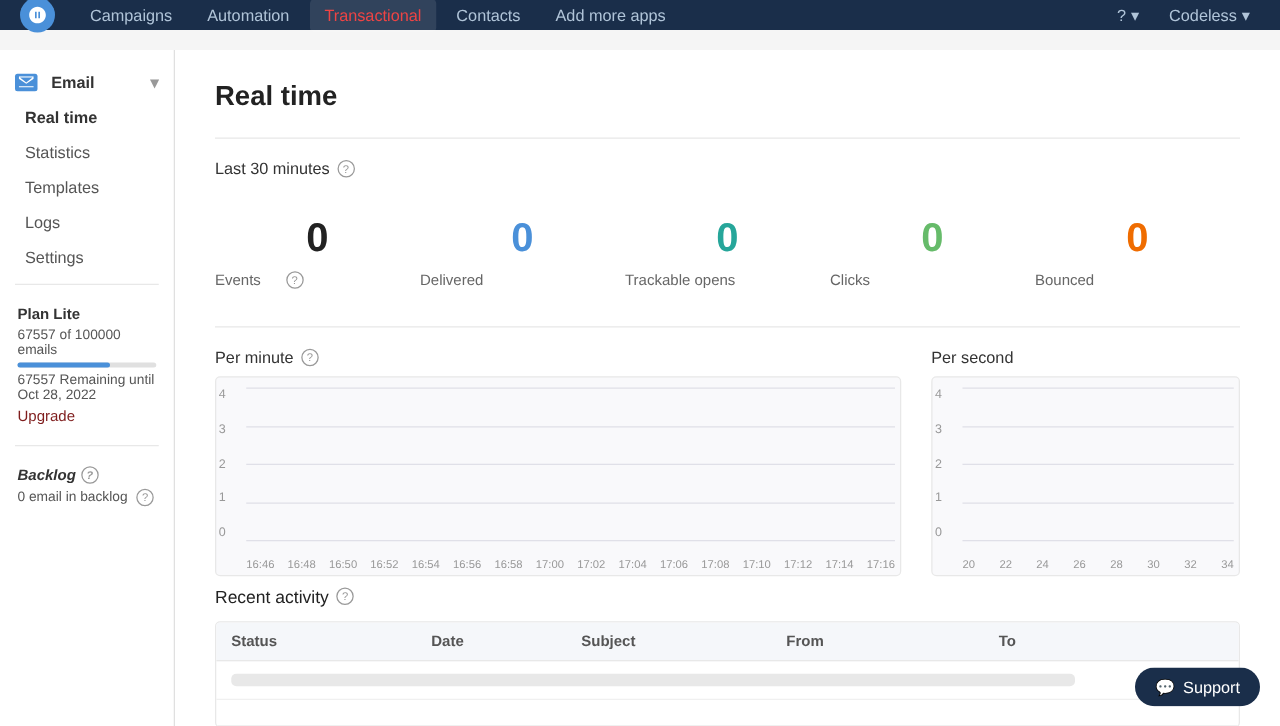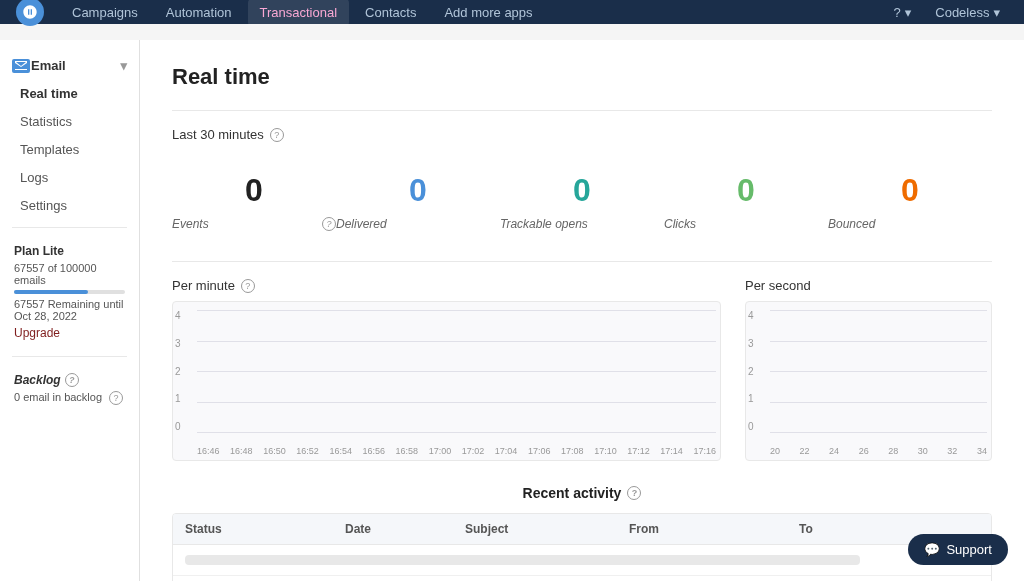--- a/index.html
+++ b/index.html
@@ -27,21 +27,21 @@
     }
     .nav-logo svg { width: 16px; height: 16px; }
     .nav-item {
       color: #b0c4d8;
       padding: 6px 12px;
       border-radius: 4px;
       cursor: pointer;
       font-size: 13px;
       white-space: nowrap;
     }
-    .nav-item.active { color: #f9a8d4; background: rgba(255,255,255,0.1); padding-left: 12px; }
+    .nav-item.active { color: #ef4444; background: rgba(255,255,255,0.1); padding-left: 12px; }
     .nav-spacer { flex: 1; }
     .nav-right {
       display: flex;
       align-items: center;
       gap: 8px;
       color: #b0c4d8;
       font-size: 13px;
     }
     .nav-help {
       display: flex; align-items: center; gap: 4px;
@@ -68,21 +68,21 @@
       width: 140px;
       background: #fff;
       border-right: 1px solid #e0e0e0;
       padding: 12px 0;
       flex-shrink: 0;
       overflow-y: auto;
     }
     .sidebar-email-header {
       display: flex;
       align-items: center;
-      gap: 1px;
+      gap: 11px;
       padding: 6px 12px;
       cursor: pointer;
       color: #333;
       font-weight: 600;
       font-size: 13px;
     }
     .email-icon {
       width: 18px; height: 14px;
       background: #4a90d9;
       border-radius: 2px;
@@ -206,30 +206,29 @@
     .stat-value.black { color: #222; }
     .stat-value.blue { color: #4a90d9; }
     .stat-value.teal { color: #26a69a; }
     .stat-value.green { color: #66bb6a; }
     .stat-value.orange { color: #ef6c00; }
     .stat-label {
       font-size: 12px;
       color: #666;
       display: flex;
       align-items: center;
-      justify-content: space-between;
+      justify-content: flex-start;
       gap: 20px;
-      font-style: italic;
     }
 
     
     .charts-row {
       display: flex;
       gap: 24px;
-      margin-bottom: 24px;
+      margin-bottom: 8px;
     }
     .chart-section {
       flex: 1;
     }
     .chart-section.small {
       flex: 0.45;
     }
     .chart-title {
       display: flex;
       align-items: center;
@@ -293,24 +292,23 @@
       color: #999;
       align-items: flex-end;
     }
 
     
     .recent-activity-title {
       display: flex;
       align-items: center;
       gap: 6px;
       font-size: 14px;
-      font-weight: 700;
+      font-weight: 400;
       color: #222;
       margin-bottom: 12px;
-      justify-content: center;
     }
 
     .activity-table {
       width: 100%;
       border: 1px solid #e8e8e8;
       border-radius: 4px;
       overflow: hidden;
     }
     .table-header {
       display: flex;

